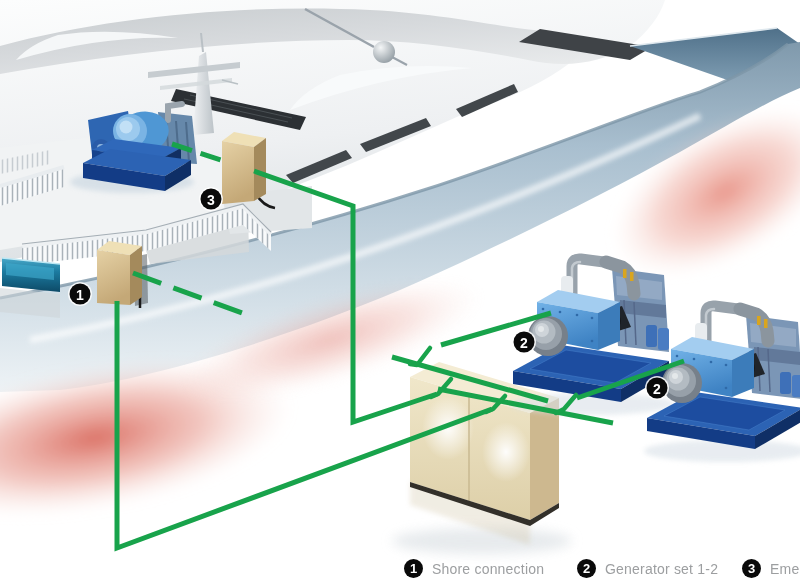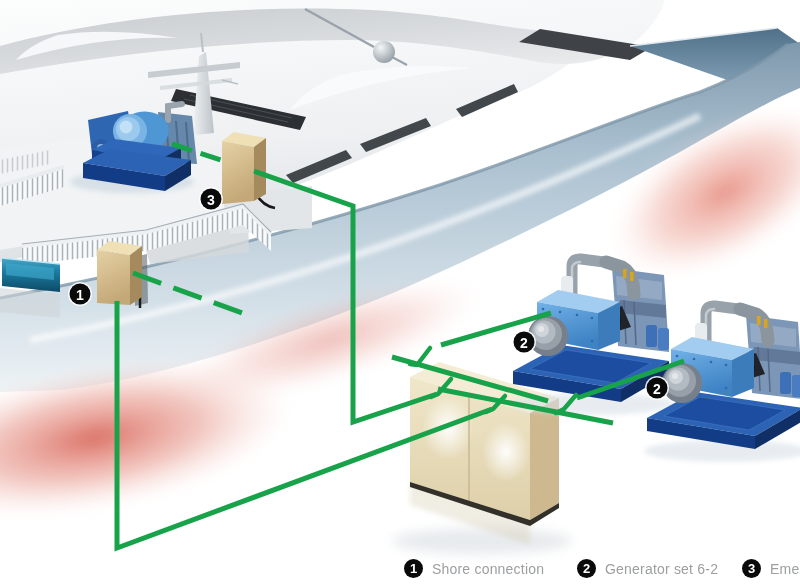--- a/index.html
+++ b/index.html
@@ -298,21 +298,21 @@
   <span>2</span>
 </div>
 
 <div class="legend">
   <div class="legend-item" style="left:404px;top:559px">
     <span class="badge" style="background: rgb(10, 10, 10);">1</span>
     <span class="legend-label">Shore connection</span>
   </div>
   <div class="legend-item" style="left:577px;top:559px">
     <span class="badge" style="background: rgb(10, 10, 10);">2</span>
-    <span class="legend-label">Generator set 6-2</span>
+    <span class="legend-label">Generator set 1-2</span>
   </div>
   <div class="legend-item" style="left:742px;top:559px">
     <span class="badge" style="background: rgb(10, 10, 10);">3</span>
     <span class="legend-label">Eme</span>
   </div>
 </div>
 
 </div>
 
 </body></html>

